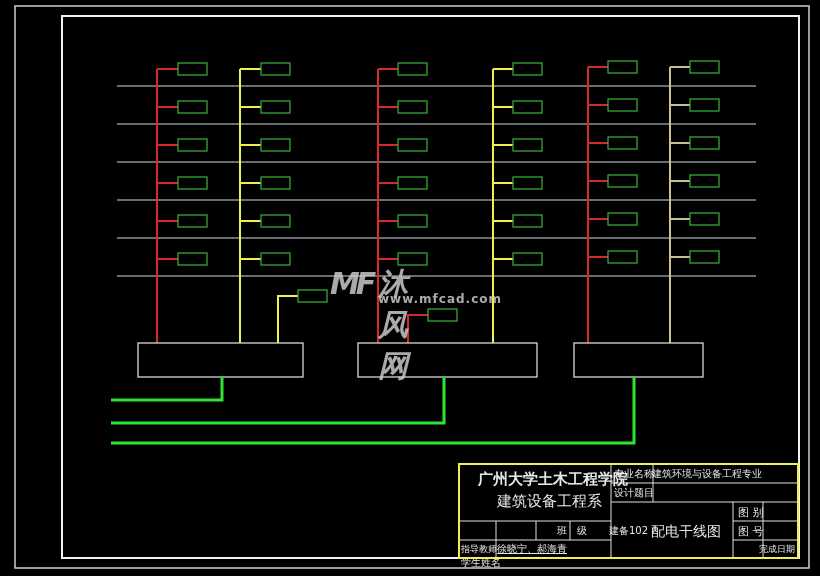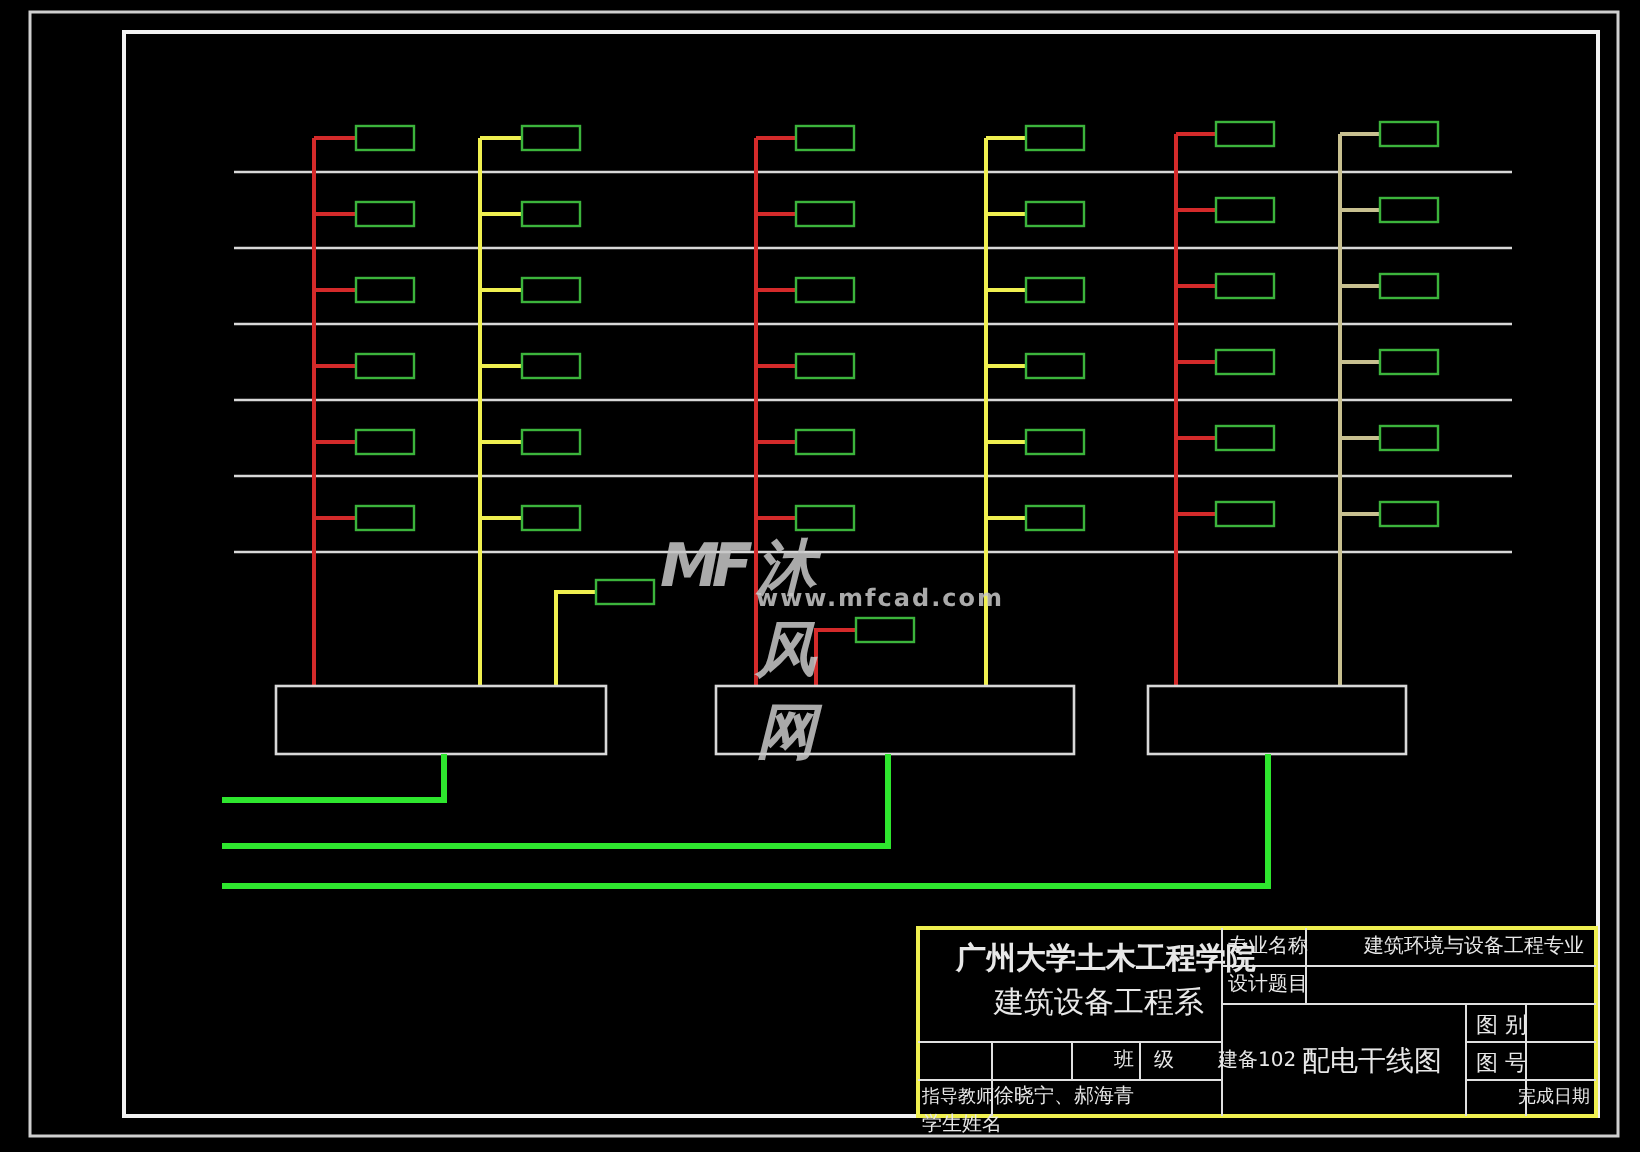--- a/index.html
+++ b/index.html
@@ -144,25 +144,25 @@
 <div class="watermark">
   <span class="wm-logo">MF</span>
   <span class="wm-cn">沐风网</span>
   <span class="wm-url">www.mfcad.com</span>
 </div>
 
 <div>
   <span class="tb-text" style="left:478px;top:472px;font-size:15px;font-weight:bold;">广州大学土木工程学院</span>
   <span class="tb-text" style="left:497px;top:494px;font-size:15px;">建筑设备工程系</span>
   <span class="tb-text" style="left:614px;top:469px;font-size:10px;">专业名称</span>
-  <span class="tb-text" style="left:682px;top:469px;font-size:10px;">建筑环境与设备工程专业</span>
+  <span class="tb-text" style="left:652px;top:469px;font-size:10px;">建筑环境与设备工程专业</span>
   <span class="tb-text" style="left:614px;top:488px;font-size:10px;">设计题目</span>
   <span class="tb-text" style="left:658px;top:488px;font-size:10px;"></span>
   <span class="tb-text" style="left:651px;top:524px;font-size:14px;text-align:center;">配电干线图</span>
   <span class="tb-text" style="left:738px;top:507px;font-size:11px;">图 别</span>
   <span class="tb-text" style="left:738px;top:526px;font-size:11px;">图 号</span>
   <span class="tb-text" style="left:735px;top:545px;font-size:9px;margin-left:24px;">完成日期</span>
   <span class="tb-text" style="left:461px;top:558px;font-size:10px;">学生姓名</span>
   <span class="tb-text" style="left:538px;top:526px;font-size:10px;margin-left:19px;">班　级</span>
   <span class="tb-text" style="left:571px;top:526px;font-size:10px;padding-left:38px;">建备102</span>
   <span class="tb-text" style="left:461px;top:545px;font-size:9px;">指导教师</span>
-  <span class="tb-text" style="left:497px;top:544px;font-size:10px;">徐晓宁、郝海青</span>
+  <span class="tb-text" style="left:497px;top:544px;font-size:10px;text-decoration:underline;">徐晓宁、郝海青</span>
 </div>
 
 </body></html>

